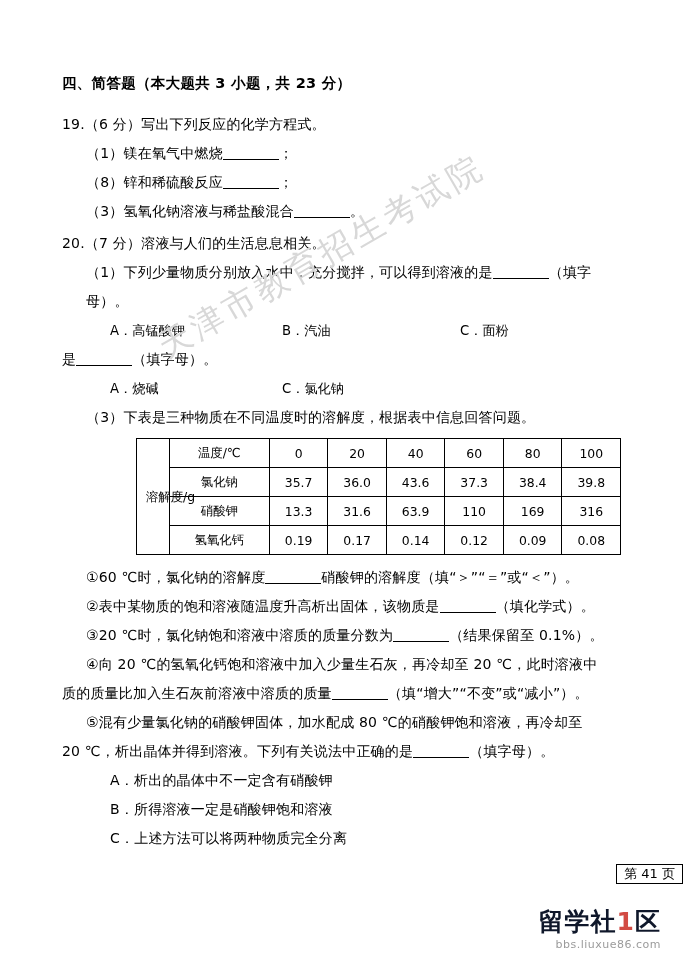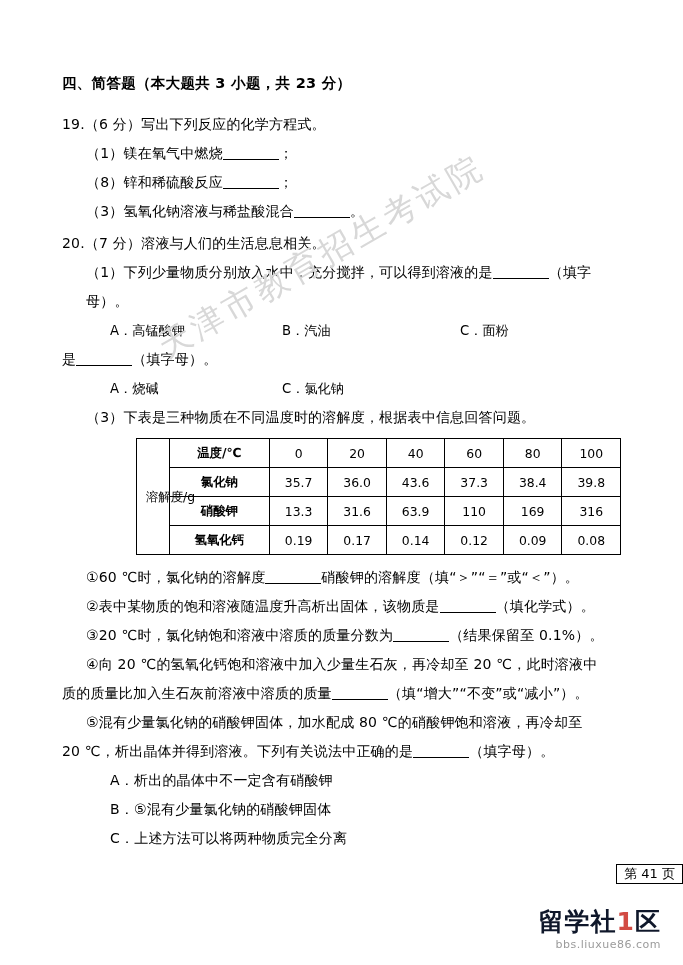--- a/index.html
+++ b/index.html
@@ -78,21 +78,20 @@
     white-space: nowrap;
   }
   td.rowhead-v {
     width: 24px;
     font-size: 12.4px;
     line-height: 17px;
     letter-spacing: 0;
   }
   td.lbl {
     width: 92px;
-    font-weight: bold;
   }
   td.num {
     width: 50px;
   }
   .vtext {
     display: block;
     width: 14px;
     margin: 0 auto;
     line-height: 17px;
   }
@@ -248,21 +247,21 @@
     <div class="q-line indent1">④向 20 ℃的氢氧化钙饱和溶液中加入少量生石灰，再冷却至 20 ℃，此时溶液中</div>
     <div class="q-line">
       <span>质的质量比加入生石灰前溶液中溶质的质量</span><span class="fill"></span><span>（填“增大”“不变”或“减小”）。</span>
     </div>
     <div class="q-line indent1">⑤混有少量氯化钠的硝酸钾固体，加水配成 80 ℃的硝酸钾饱和溶液，再冷却至</div>
     <div class="q-line">
       <span>20 ℃，析出晶体并得到溶液。下列有关说法中正确的是</span><span class="fill"></span><span>（填字母）。</span>
     </div>
 
     <div class="q-line indent2">A．析出的晶体中不一定含有硝酸钾</div>
-    <div class="q-line indent2">B．⑤混有少量氯化钠的硝酸钾固体</div>
+    <div class="q-line indent2">B．所得溶液一定是硝酸钾饱和溶液</div>
     <div class="q-line indent2">C．上述方法可以将两种物质完全分离</div>
   </div>
 
   <div class="page-num">
     <span class="box">第 41 页</span>
   </div>
 
   <div class="wm-logo">
     <div class="brand"><span class="cn">留学</span><span class="cn">社</span><span class="num">1</span><span class="cn">区</span></div>
     <div class="url">bbs.liuxue86.com</div>

